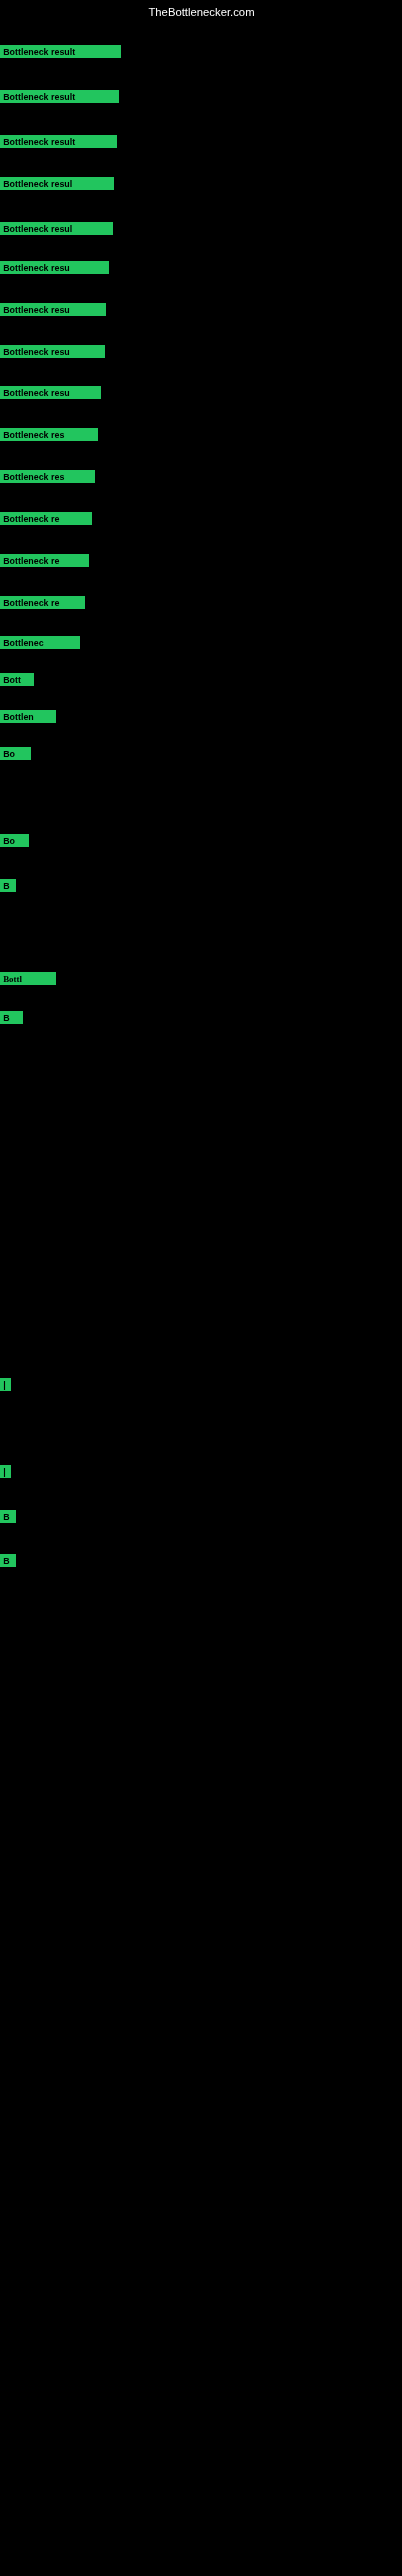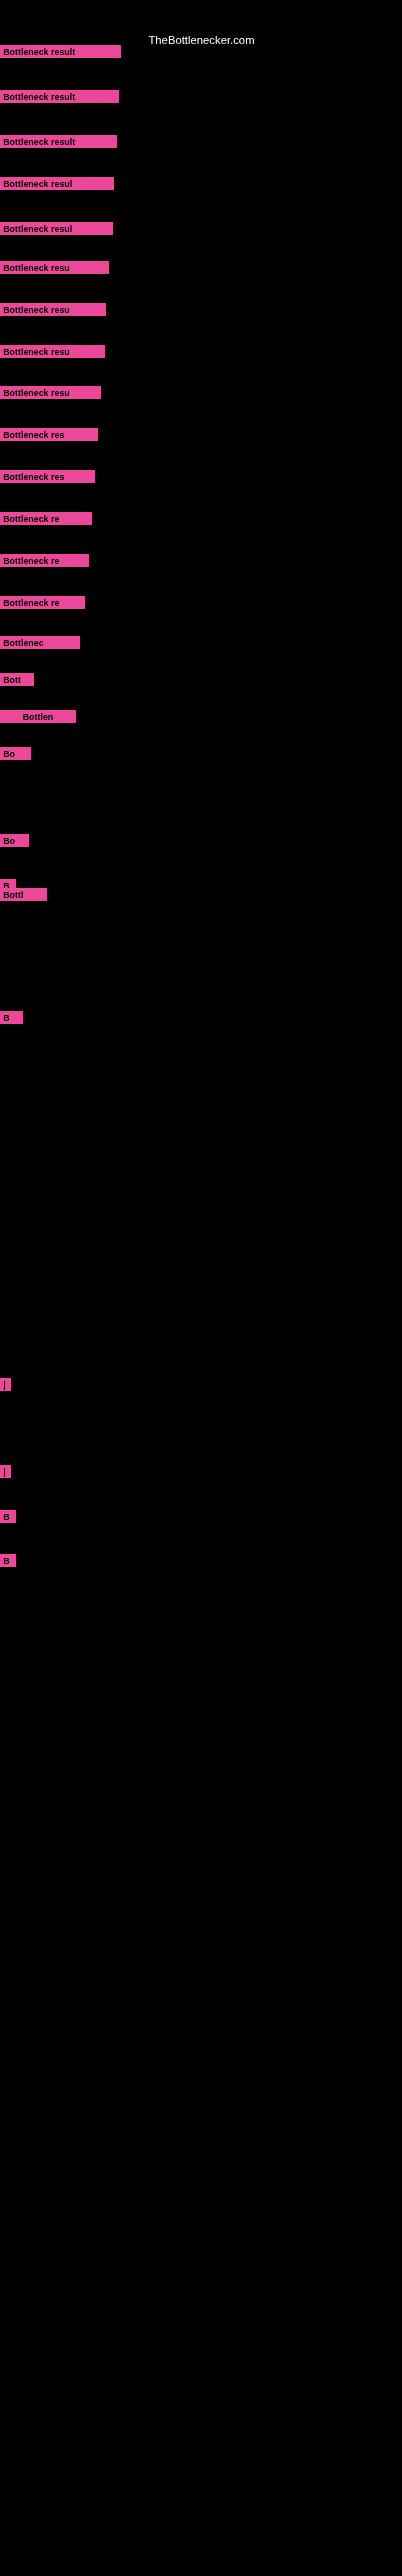--- a/index.html
+++ b/index.html
@@ -18,26 +18,25 @@
     }
 
     .site-title {
       position: absolute;
       top: 6.4px;
       left: 50%;
       transform: translateX(-50%);
       color: #ffffff;
       font-size: 11.3px;
       white-space: nowrap;
-      margin-top: 28px;
     }
 
     .bottleneck-badge {
       position: absolute;
-      background-color: #ec4899;
+      background-color: #22c55e;
       color: #000000;
       font-size: 8.9px;
       font-weight: bold;
       padding: 1.6px 3.2px;
       white-space: nowrap;
       overflow: hidden;
     }
   </style>
 </head>
 <body>
@@ -54,24 +53,24 @@
     <div class="bottleneck-badge" style="top: 303px; left: 0px; width: 106px;">Bottleneck resu</div>
     <div class="bottleneck-badge" style="top: 345px; left: 0px; width: 105px;">Bottleneck resu</div>
     <div class="bottleneck-badge" style="top: 386px; left: 0px; width: 101px;">Bottleneck resu</div>
     <div class="bottleneck-badge" style="top: 428px; left: 0px; width: 98px;">Bottleneck res</div>
     <div class="bottleneck-badge" style="top: 470px; left: 0px; width: 95px;">Bottleneck res</div>
     <div class="bottleneck-badge" style="top: 512px; left: 0px; width: 92px;">Bottleneck re</div>
     <div class="bottleneck-badge" style="top: 554px; left: 0px; width: 89px;">Bottleneck re</div>
     <div class="bottleneck-badge" style="top: 596px; left: 0px; width: 85px;">Bottleneck re</div>
     <div class="bottleneck-badge" style="top: 636px; left: 0px; width: 80px;">Bottlenec</div>
     <div class="bottleneck-badge" style="top: 673px; left: 0px; width: 34px;">Bott</div>
-    <div class="bottleneck-badge" style="top: 710px; left: 0px; width: 76px; text-align: center;">Bottlen</div>
+    <div class="bottleneck-badge" style="top: 710px; left: 0px; width: 56px;">Bottlen</div>
     <div class="bottleneck-badge" style="top: 747px; left: 0px; width: 31px;">Bo</div>
     <div class="bottleneck-badge" style="top: 834px; left: 0px; width: 29px;">Bo</div>
     <div class="bottleneck-badge" style="top: 879px; left: 0px; width: 16px;">B</div>
-    <div class="bottleneck-badge" style="top: 888px; left: 0px; width: 47px;">Bottl</div>
+    <div class="bottleneck-badge" style="top: 972px; left: 0px; width: 56px; font-family: Liberation Serif, serif;">Bottl</div>
     <div class="bottleneck-badge" style="top: 1011px; left: 0px; width: 22.5px;">B</div>
     <div class="bottleneck-badge" style="top: 1378px; left: 0px; width: 11.3px;">|</div>
     <div class="bottleneck-badge" style="top: 1465px; left: 0px; width: 11.3px;">|</div>
     <div class="bottleneck-badge" style="top: 1510px; left: 0px; width: 16px;">B</div>
     <div class="bottleneck-badge" style="top: 1554px; left: 0px; width: 16px;">B</div>
   </div>
 
 
 </body></html>

